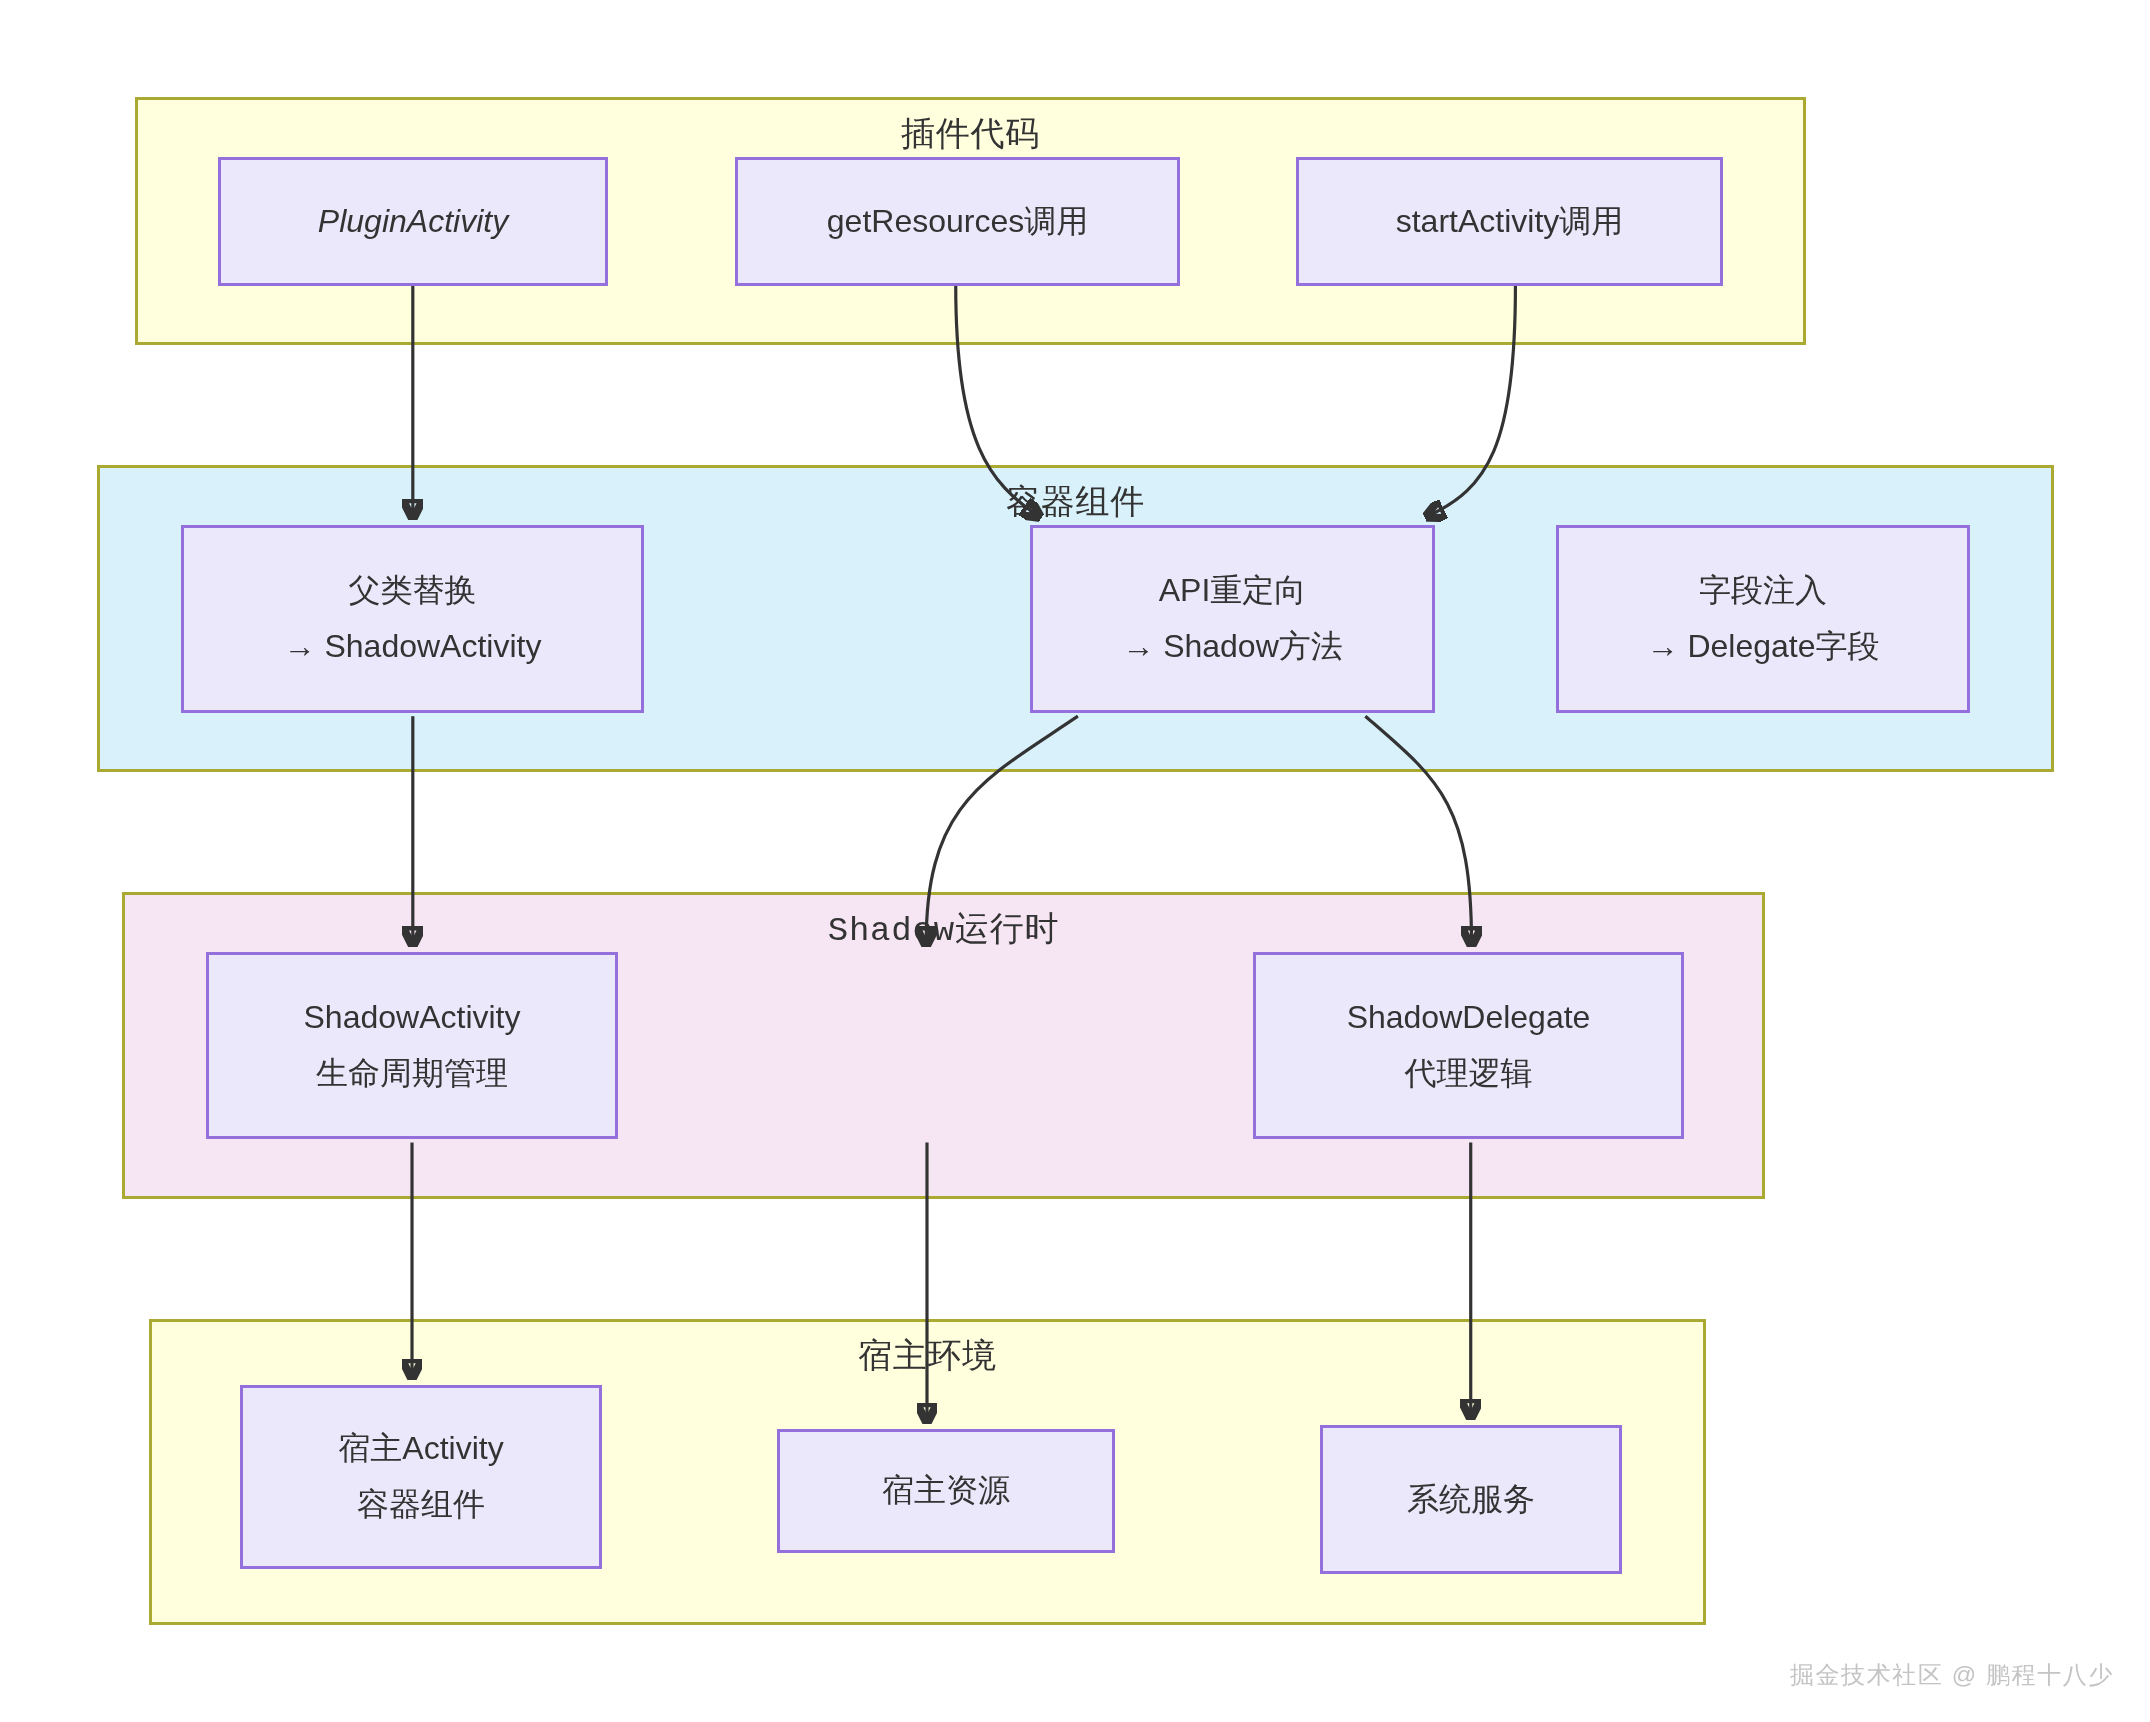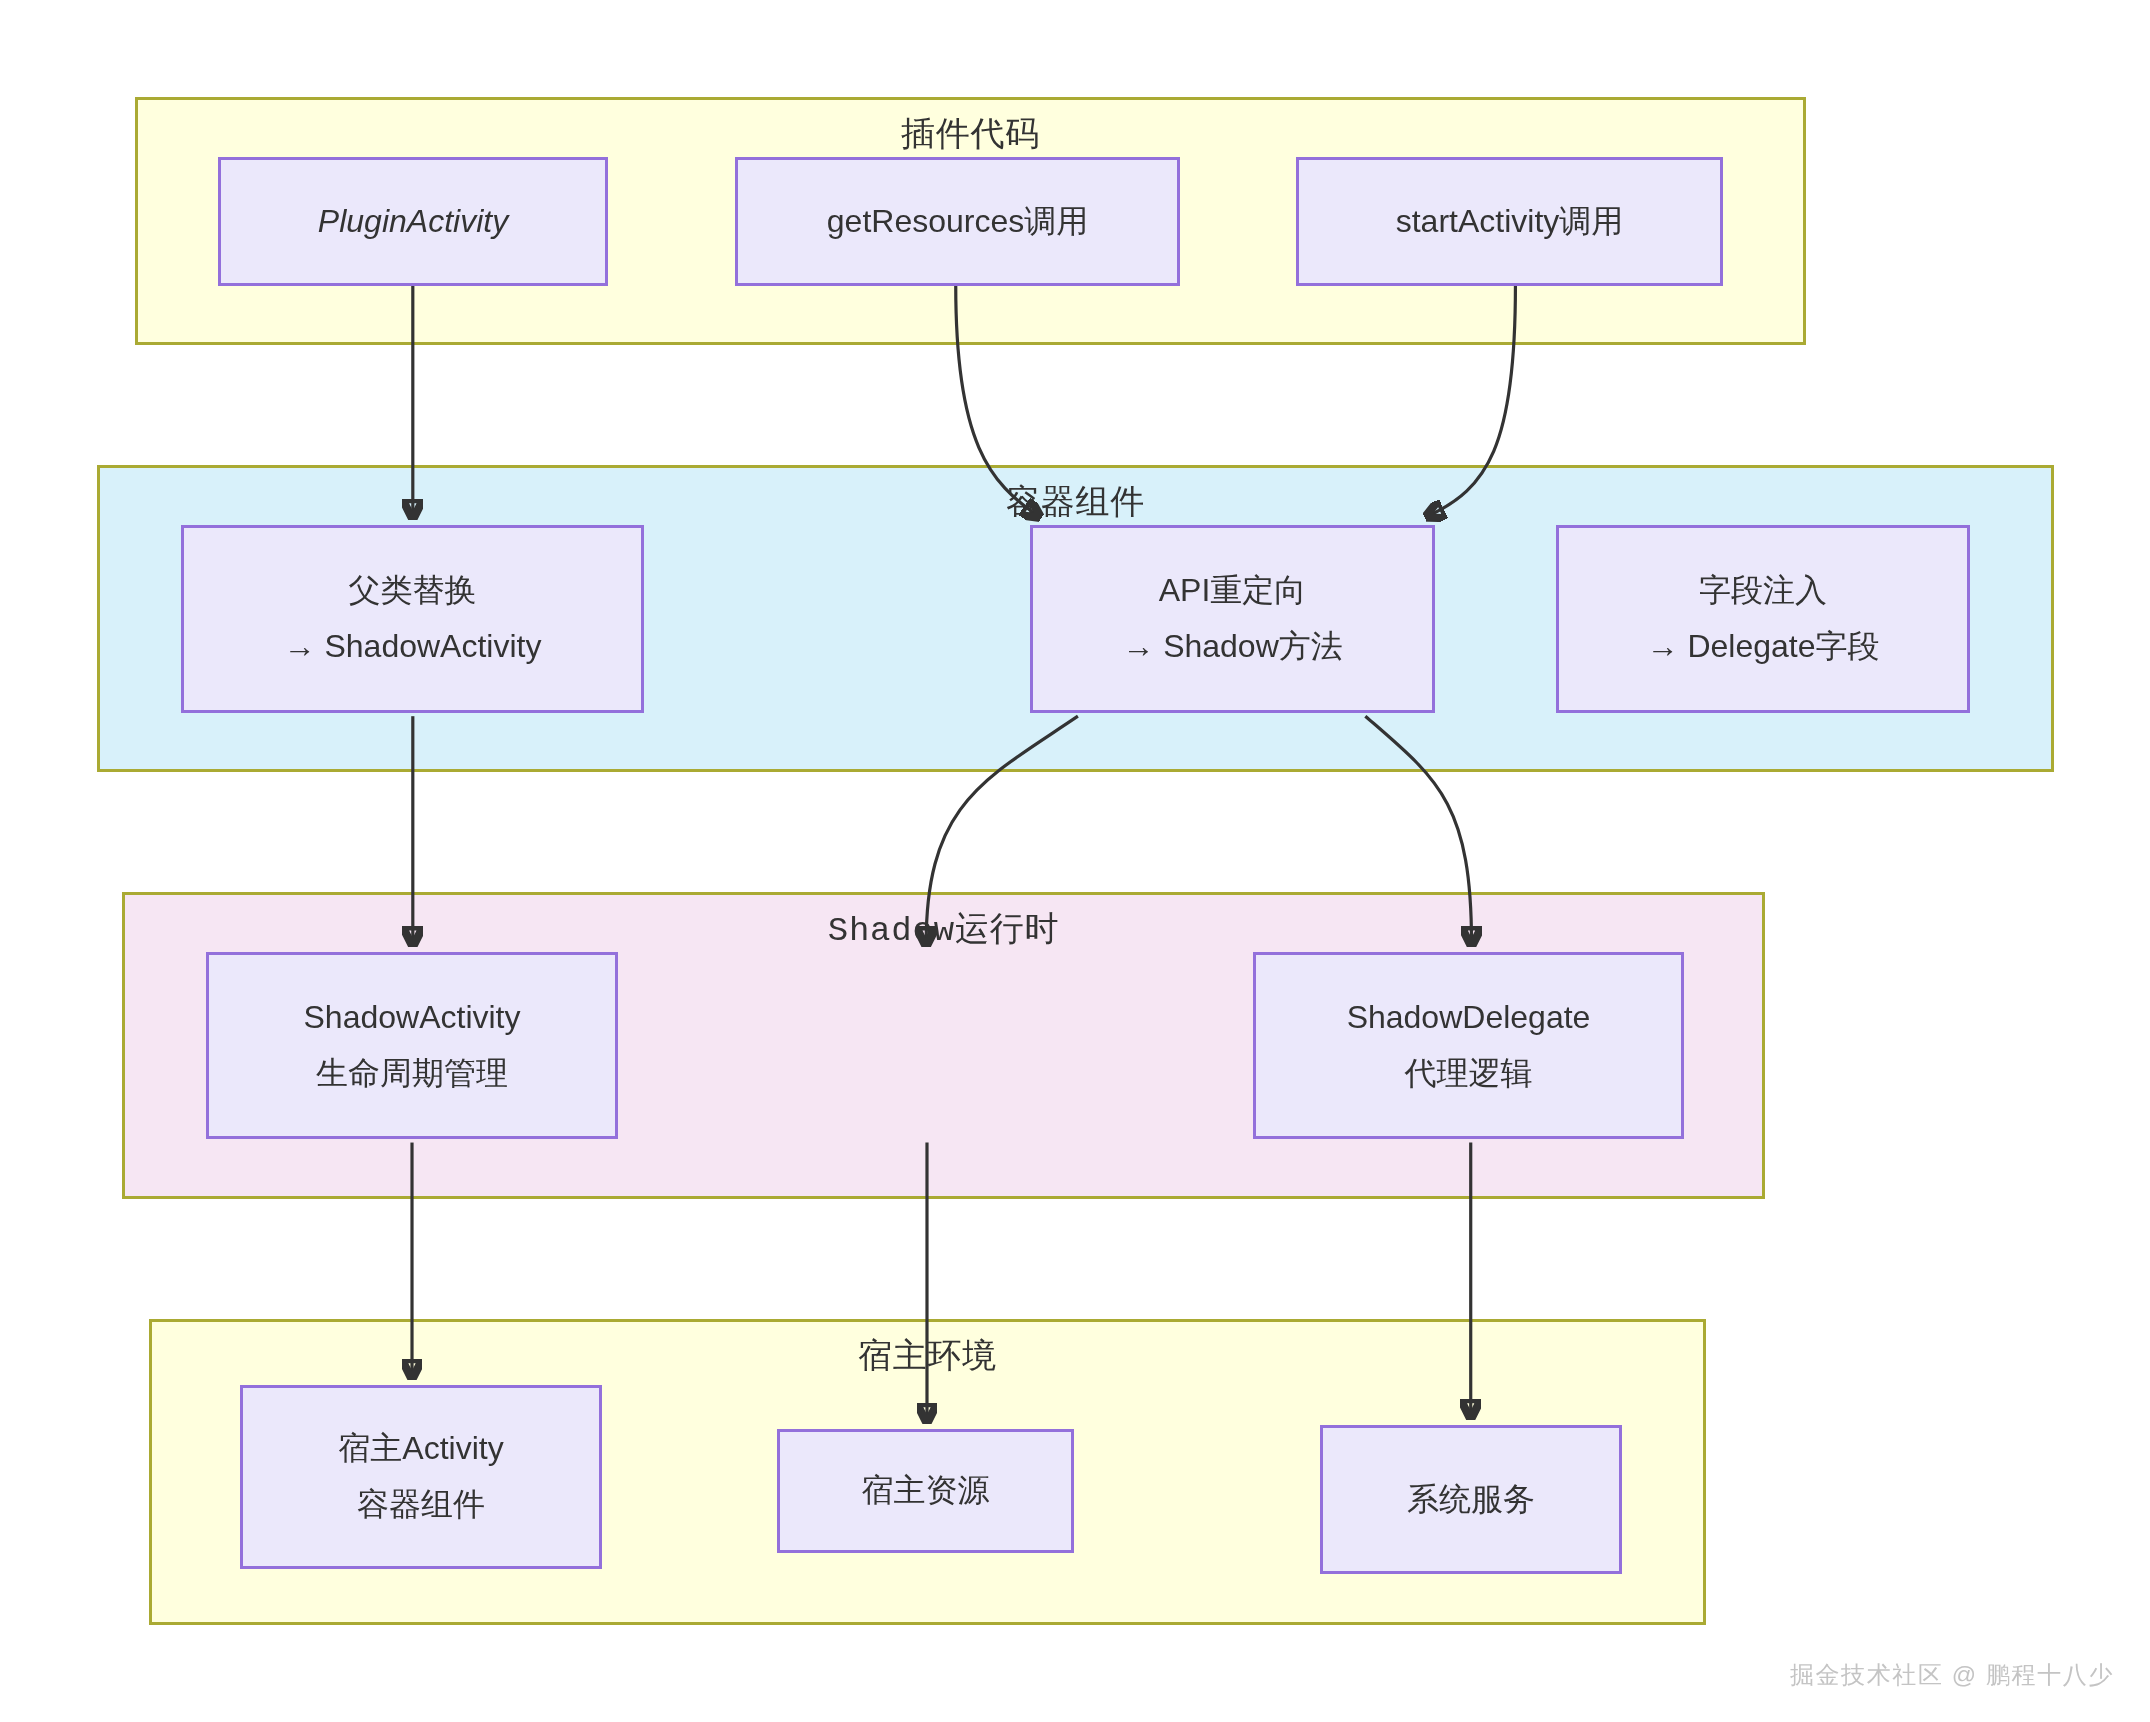--- a/index.html
+++ b/index.html
@@ -133,21 +133,21 @@
   </div>
   <div class="node" style="left:1253px;top:952px;width:431px;height:187px;">
     <span>ShadowDelegate</span>
     <span>代理逻辑</span>
   </div>
 
   <div class="node" style="left:233px;top:1385px;width:362px;height:184px;margin-left:7px;">
     <span>宿主Activity</span>
     <span>容器组件</span>
   </div>
-  <div class="node" style="left:777px;top:1429px;width:297px;height:124px;">
+  <div class="node" style="left:777px;top:1429px;width:338px;height:124px;">
     <span>宿主资源</span>
 
   </div>
   <div class="node" style="left:1320px;top:1425px;width:302px;height:149px;">
     <span>系统服务</span>
 
   </div>
 
   <div id="watermark">掘金技术社区 @ 鹏程十八少</div>
 

